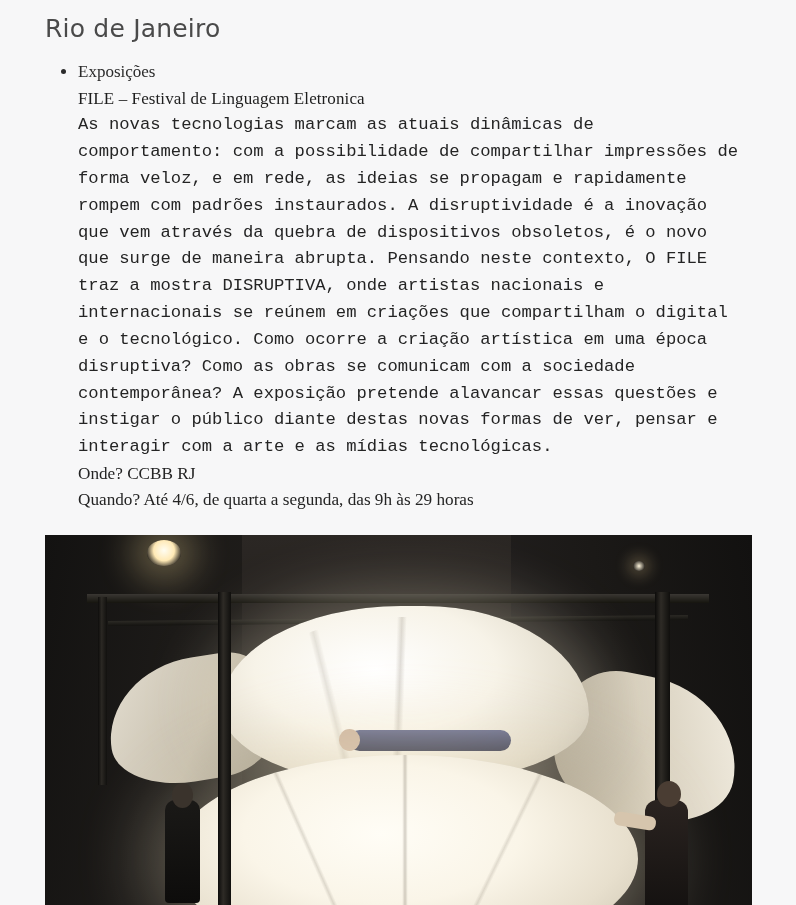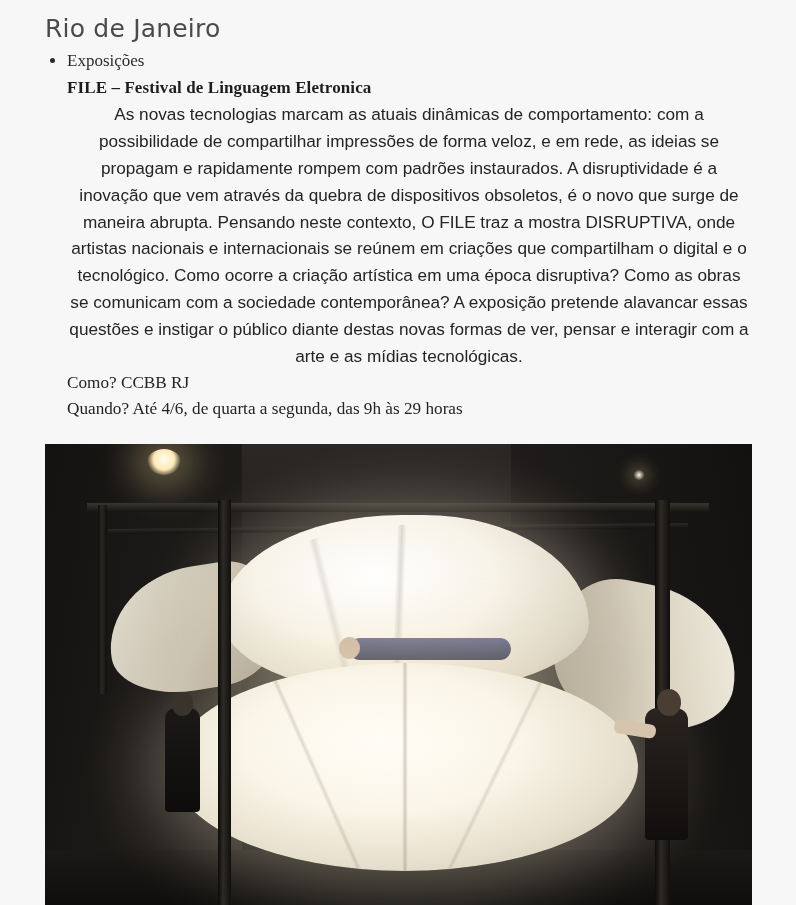--- a/index.html
+++ b/index.html
@@ -25,43 +25,43 @@
     font-family: "DejaVu Sans", sans-serif;
     font-size: 25px;
     font-weight: 400;
     color: #4a4a4a;
     letter-spacing: 0.2px;
     margin: 6px 0 2px 5px;
     line-height: 1.2;
   }
   ul.section-list {
     list-style: disc;
-    margin: 5px;
+    margin: 16px;
     padding-left: 22px;
   }
   ul.section-list > li {
     font-family: "Liberation Serif", serif;
     font-size: 17px;
     color: #2b2b2b;
     line-height: 1.45;
   }
   .event-title {
     font-family: "Liberation Serif", serif;
-    font-weight: bold;
+    font-weight: normal;
     font-size: 17px;
     color: #1d1d1d;
     margin-top: 2px;
     letter-spacing: 0.1px;
   }
   .body-text {
-    font-family: Liberation Sans, sans-serif;
+    font-family: Liberation Mono, monospace;
     font-size: 17.2px;
     line-height: 1.56;
     color: #242424;
-    text-align: center;
+    text-align: left;
     margin-top: 1px;
   }
   .detail-line {
     font-family: "Liberation Serif", serif;
     font-size: 17.2px;
     line-height: 1.52;
     color: #242424;
   }
   .figure {
     margin: 22px 0 0 0;
@@ -207,21 +207,21 @@
   <h1 class="city-title">Rio de Janeiro</h1>
 
   <ul class="section-list">
     <li>
       <span>Exposições</span>
 
       <div class="event-title">FILE – Festival de Linguagem Eletronica</div>
 
       <div class="body-text">As novas tecnologias marcam as atuais dinâmicas de comportamento: com a possibilidade de compartilhar impressões de forma veloz, e em rede, as ideias se propagam e rapidamente rompem com padrões instaurados. A disruptividade é a inovação que vem através da quebra de dispositivos obsoletos, é o novo que surge de maneira abrupta. Pensando neste contexto, O FILE traz a mostra DISRUPTIVA, onde artistas nacionais e internacionais se reúnem em criações que compartilham o digital e o tecnológico. Como ocorre a criação artística em uma época disruptiva? Como as obras se comunicam com a sociedade contemporânea? A exposição pretende alavancar essas questões e instigar o público diante destas novas formas de ver, pensar e interagir com a arte e as mídias tecnológicas.</div>
 
-      <div class="detail-line">Como? CCBB RJ</div>
+      <div class="detail-line">Onde? CCBB RJ</div>
       <div class="detail-line">Quando? Até 4/6, de quarta a segunda, das 9h às 29 horas</div>
     </li>
   </ul>
 
   <figure class="figure">
     <div class="photo">
       <div class="scene">
         <div class="wall-left"></div>
         <div class="wall-back"></div>
         <div class="wall-right"></div>

